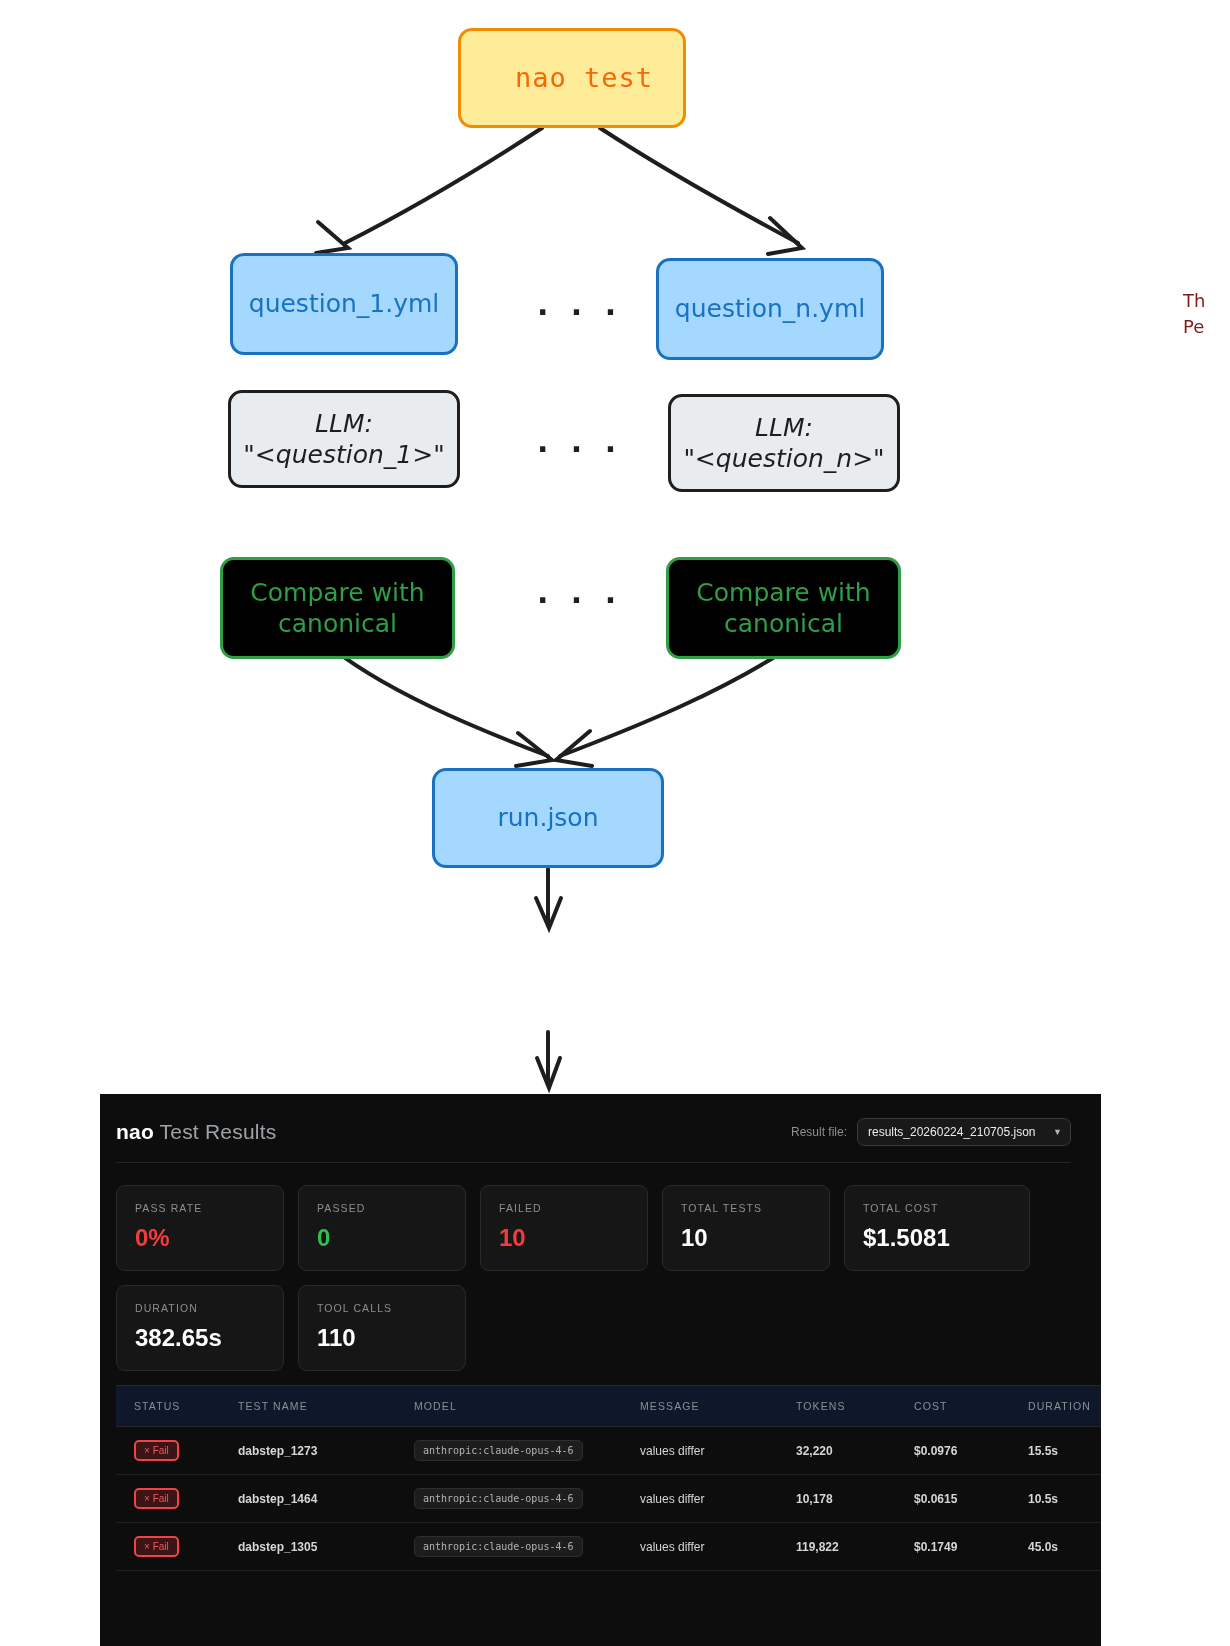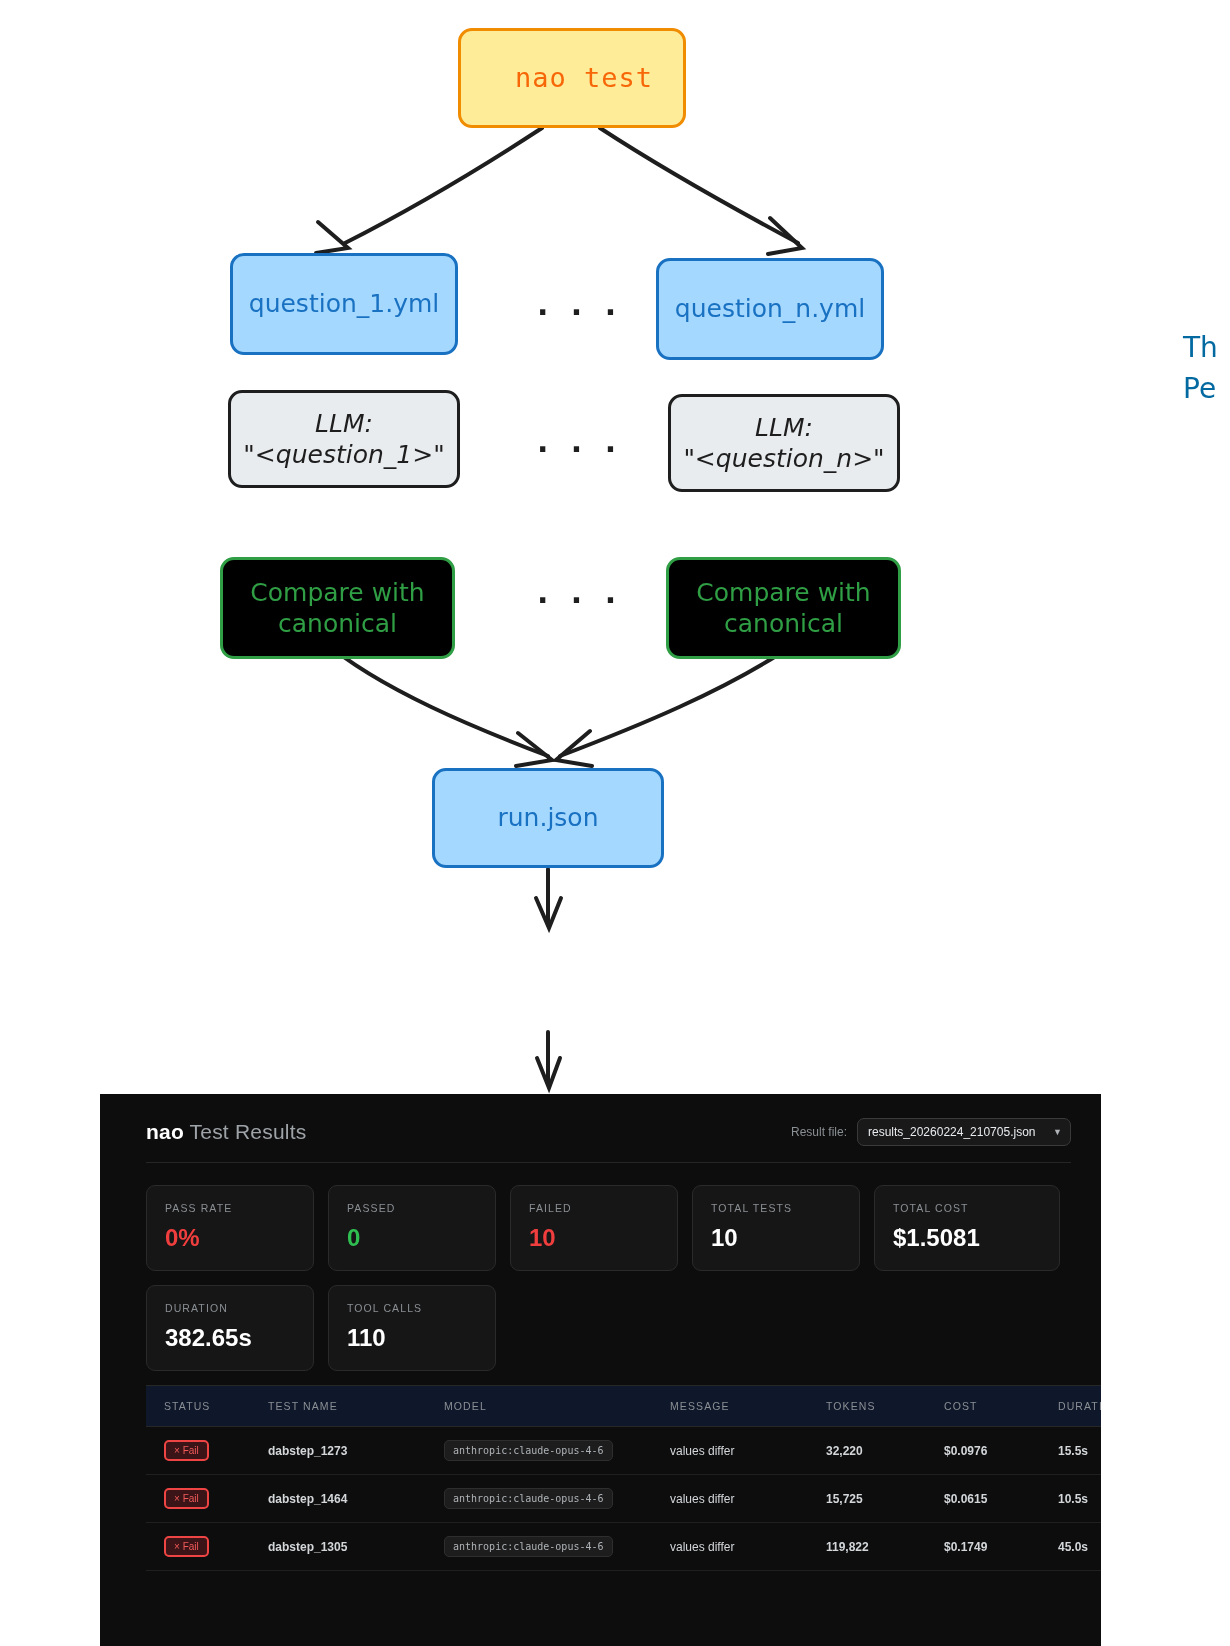--- a/index.html
+++ b/index.html
@@ -68,25 +68,24 @@
   }
   .ellipsis {
     position: absolute;
     color: #1e1e1e;
     font-size: 30px;
     letter-spacing: 6px;
     font-weight: 700;
   }
   .side-text {
     position: absolute;
-    color: #0369a1;
-    font-size: 28px;
+    color: #7f1d1d;
+    font-size: 18px;
     line-height: 1.45;
     white-space: pre;
-    margin-top: 40px;
   }
   #arrows {
     position: absolute;
     left: 0; top: 0;
     width: 1230px;
     height: 1120px;
     pointer-events: none;
   }
 
   
@@ -94,21 +93,21 @@
     position: absolute;
     left: 100px;
     top: 1094px;
     width: 1001px;
     height: 552px;
     background: #0d0d0d;
     overflow: hidden;
     font-family: "Liberation Sans", sans-serif;
     color: #e9ecef;
   }
-  .dash-inner { padding: 24px 30px 0 46px; }
+  .dash-inner { padding: 24px 30px 0 16px; }
   .dash-header {
     display: flex;
     align-items: center;
     justify-content: space-between;
     padding-bottom: 16px;
     border-bottom: 1px solid #262626;
   }
   .dash-title {
     font-size: 21px;
     color: #9ea3a8;
@@ -393,21 +392,21 @@
         <tr>
           <td class="col-status">
             <span class="badge-fail"><span>×</span>
               <span>Fail</span></span>
           </td>
           <td class="col-name test-name">dabstep_1464</td>
           <td class="col-model">
             <span class="model-chip">anthropic:claude-opus-4-6</span>
           </td>
           <td class="col-msg">values differ</td>
-          <td class="col-tokens num">15,725</td>
+          <td class="col-tokens num">10,178</td>
           <td class="col-cost num">$0.0615</td>
           <td class="col-dur num">10.5s</td>
 
         </tr>
         <tr>
           <td class="col-status">
             <span class="badge-fail"><span>×</span>
               <span>Fail</span></span>
           </td>
           <td class="col-name test-name">dabstep_1305</td>

